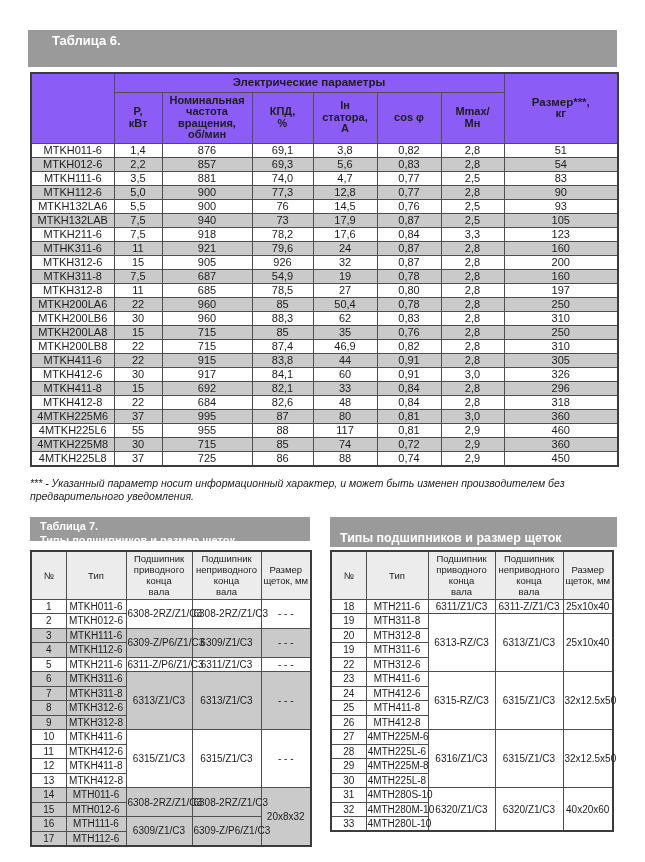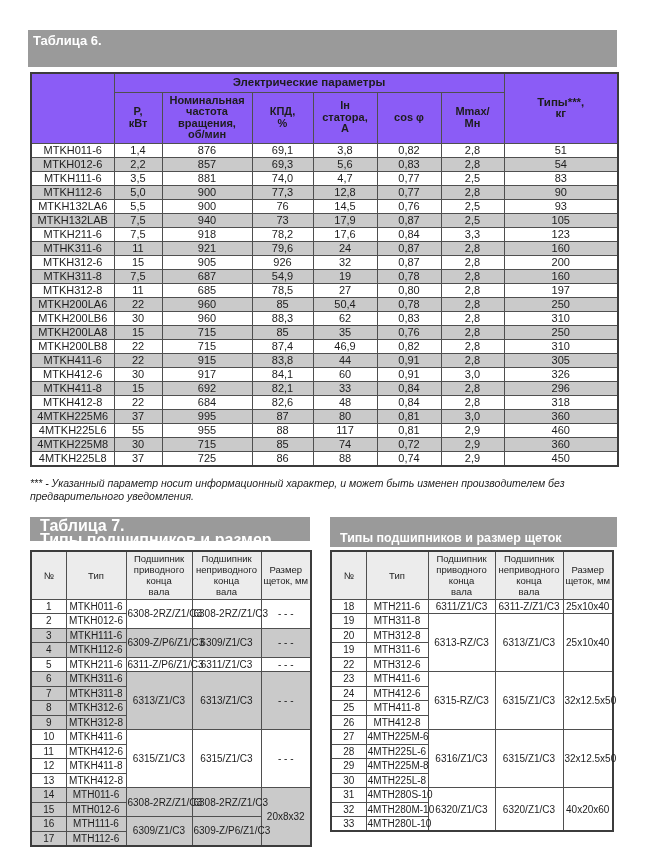--- a/index.html
+++ b/index.html
@@ -7,22 +7,22 @@
     --banner-text:#ffffff;
     --stripe:#cacaca;
     --head-bg:#ececec;
     --border:#4f4f4f;
     --text:#1d1d1d;
   }
   *{margin:0;padding:0;box-sizing:border-box}
   html,body{width:645px;height:862px;overflow:hidden}
   body{background:#ffffff;font-family:"Liberation Sans",sans-serif;color:var(--text);position:relative}
   .banner{position:absolute;background:var(--banner-bg);color:var(--banner-text);font-weight:bold}
-  #banner6{left:28px;top:30px;width:589px;height:37px;font-size:13px;line-height:16px;padding:3px 0 0 5px}
-  #banner7L{left:30px;top:517px;width:280px;height:24px;font-size:16px;line-height:14px;padding:2px 0 0 10px}
+  #banner6{left:28px;top:30px;width:589px;height:37px;font-size:13px;line-height:16px;padding:3px 0 0 24px}
+  #banner7L{left:30px;top:517px;width:280px;height:24px;font-size:11px;line-height:14px;padding:2px 0 0 10px}
   #banner7R{left:330px;top:517px;width:287px;height:30px;font-size:12.5px;line-height:14px;padding:0 0 2px 10px;display:flex;align-items:flex-end}
   table{border-collapse:collapse;table-layout:fixed;border:2px solid #3c3c3c}
   td,th{border:1px solid var(--border);text-align:center;vertical-align:middle;color:var(--text);overflow:visible}
   #table6{position:absolute;left:30px;top:72px;width:587px;font-size:11px}
   #table6 th{font-weight:bold;white-space:pre-line;line-height:11.5px;padding:2px 1px;background:#8b5cf6}
   #table6 thead tr:first-child th{height:19px;font-size:11.5px}
   #table6 td{height:14px;line-height:13px;padding:0 2px;white-space:nowrap}
   tr.shade td{background:var(--stripe)}
   .footnote{position:absolute;left:30px;top:477px;width:587px;font-style:italic;font-size:10.5px;line-height:13px}
   .t7{position:absolute;top:550px;font-size:10px}
@@ -48,21 +48,21 @@
         <col style="width:61px">
       <col style="width:64px">
         <col style="width:64px">
         <col style="width:63px">
         <col style="width:114px">
     </colgroup>
     <thead>
       <tr>
         <th rowspan="2"></th>
         <th colspan="6">Электрические параметры</th>
-        <th rowspan="2">Типы***,
+        <th rowspan="2">Размер***,
 кг</th>
       </tr>
       <tr>
         <th>Р,
 кВт</th>
         <th>Номинальная
 частота
 вращения,
 об/мин</th>
         <th>КПД,

